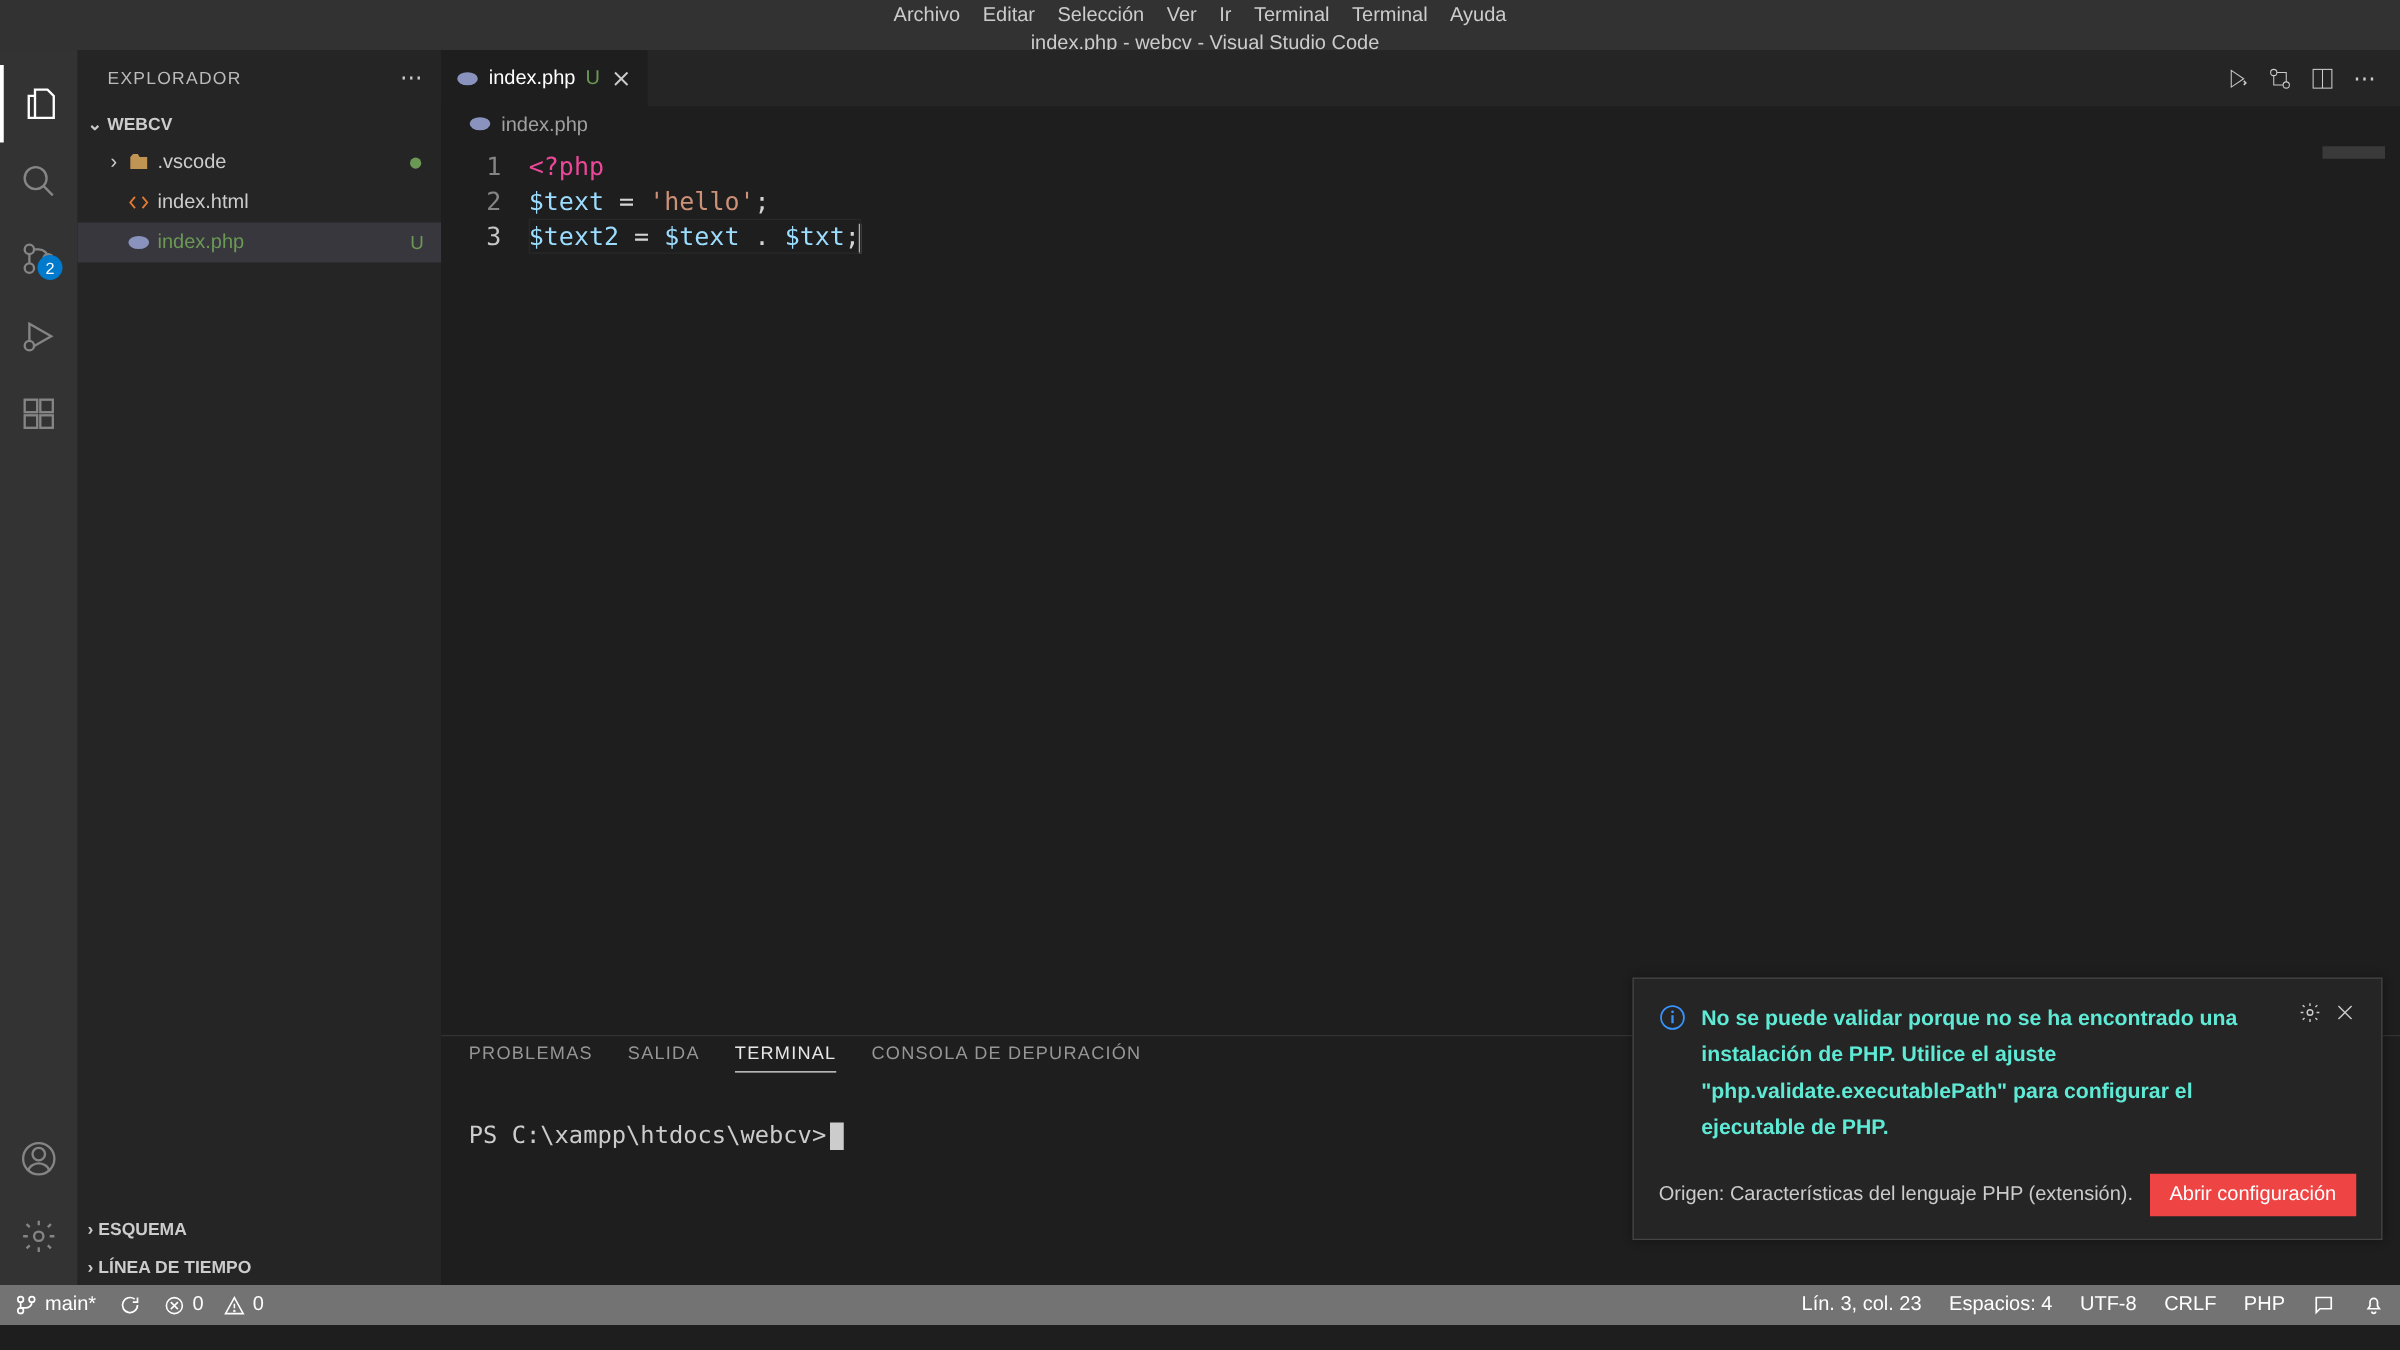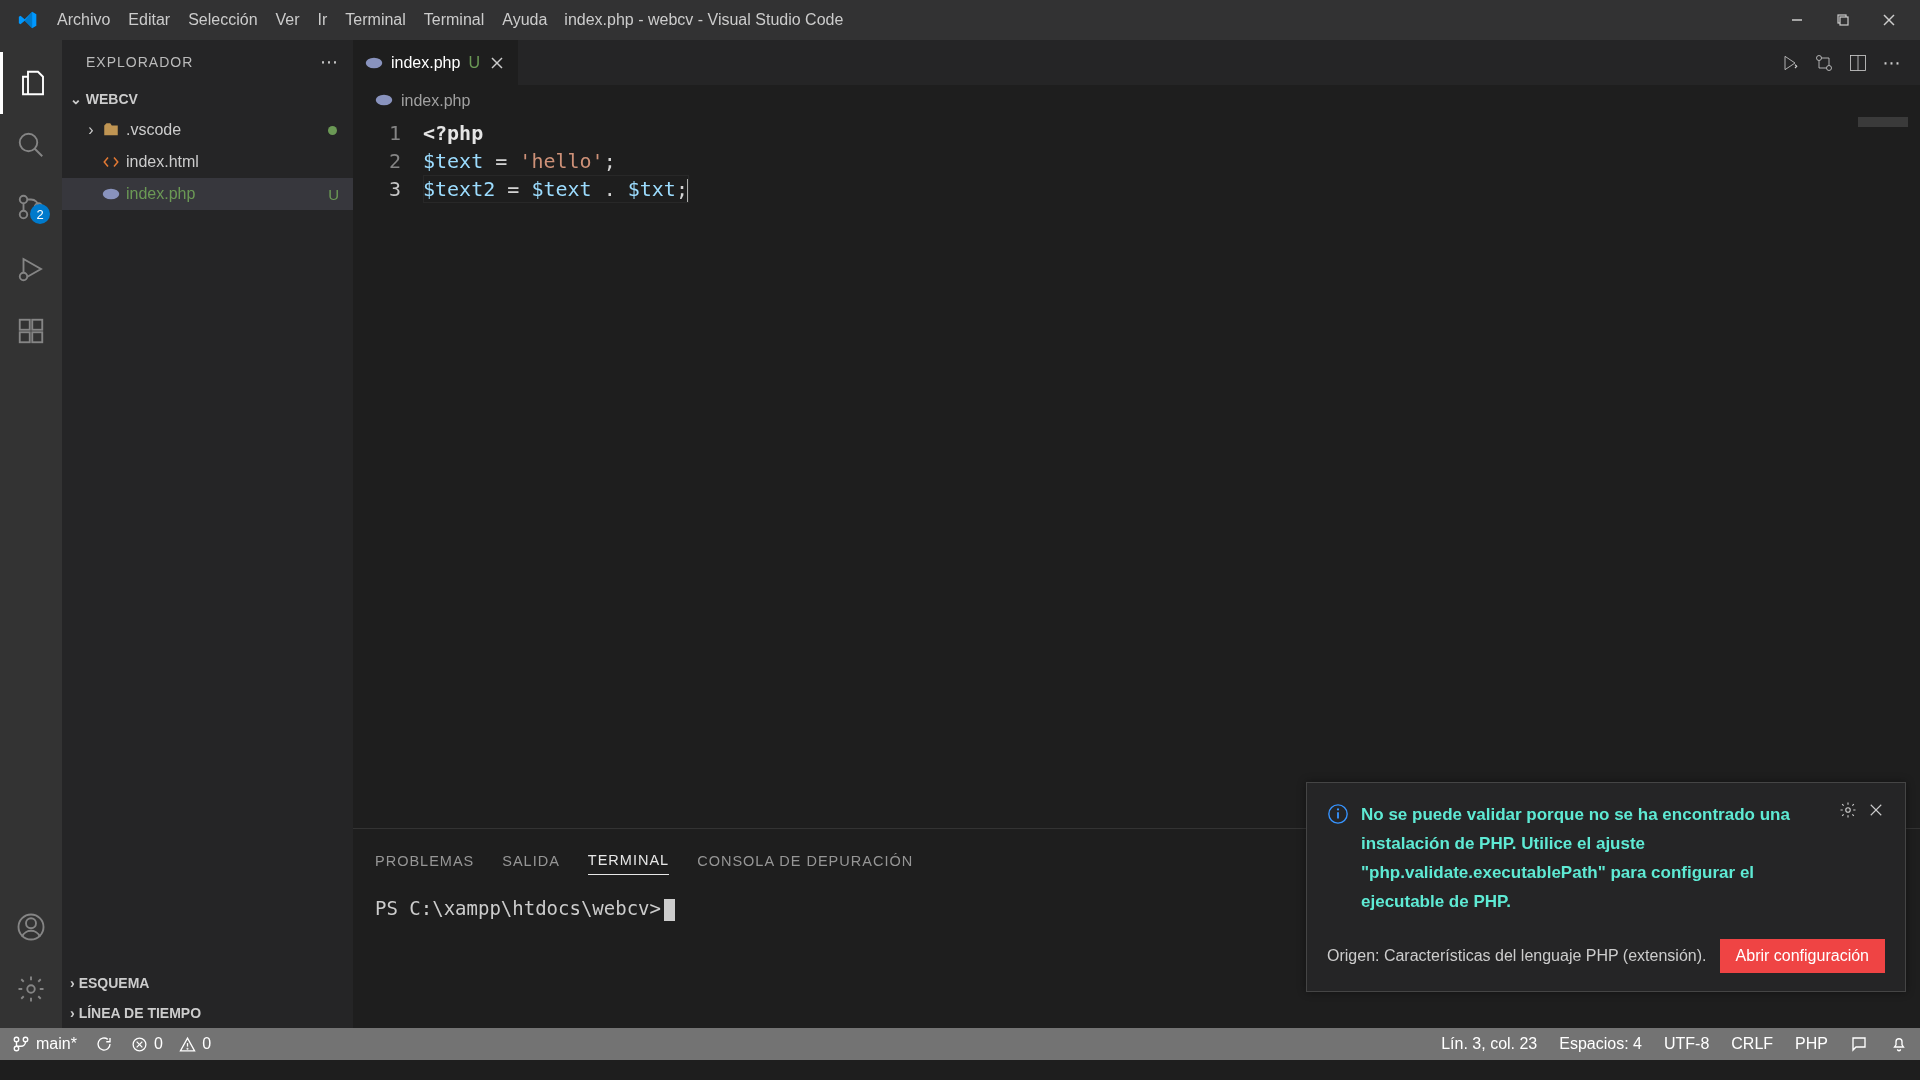--- a/index.html
+++ b/index.html
@@ -1,17 +1,17 @@
 <!DOCTYPE html>
 <html><head>
 <meta charset="utf-8">
 <style>
 * { margin:0; padding:0; box-sizing:border-box; }
 body { font-family:"Segoe UI",sans-serif; font-size:14px; background:#1e1e1e; color:#ccc; overflow:hidden; width:1920px; height:1080px; }
-.titlebar { height:40px; background:#323233; display:flex; align-items:center; padding:0 8px; }
+.titlebar { height:40px; background:#323233; display:flex; align-items:center; padding:0 8px;flex-direction:column; }
 .vscode-logo { width:20px; height:20px; margin:0 10px; }
 .menu { display:flex; }
 .menu-item { padding:4px 9px; color:#ccc; font-size:16px; cursor:pointer; border-radius:4px; }
 .title-text { color:#ccc; margin-left:8px; font-size:16px; }
 .window-controls { margin-left:auto; display:flex; }
 .window-btn { width:46px; height:40px; display:flex; align-items:center; justify-content:center; cursor:pointer; }
 .window-btn svg { stroke:#ccc; fill:none; }
 .main { display:flex; height:988px; }
 .activitybar { width:62px; background:#333; display:flex; flex-direction:column; align-items:center; padding-top:12px; position:relative; }
 .activity-item { width:62px; height:62px; display:flex; align-items:center; justify-content:center; cursor:pointer; position:relative; }
@@ -45,29 +45,29 @@
 .tab-actions { margin-left:auto; display:flex; align-items:center; gap:6px; padding-right:14px; }
 .tab-action { width:28px; height:28px; display:flex; align-items:center; justify-content:center; cursor:pointer; }
 .tab-action svg { stroke:#ccc; fill:none; }
 .breadcrumb { height:32px; display:flex; align-items:center; padding-left:22px; gap:8px; font-size:16px; color:#a0a0a0; }
 .code-area { flex:1; display:flex; font-family:Consolas,monospace; font-size:20px; line-height:28px; position:relative; }
 .gutter { width:70px; text-align:right; color:#858585; padding-right:22px; padding-top:2px; }
 .gutter div { height:28px; }
 .gutter .current { color:#c6c6c6; }
 .code { padding-top:2px; }
 .code .line { height:28px; white-space:pre; position:relative; }
-.tok-tag { color:#e5e5e5;font-weight:bold; }
+.tok-tag { color:#ec4899; }
 .tok-var { color:#9cdcfe; }
 .tok-str { color:#ce9178; }
 .tok-op { color:#d4d4d4; }
 .cursor { display:inline-block; width:2px; height:24px; background:#aeafad; vertical-align:middle; margin-left:-1px; }
 .current-line-bg { position:absolute; left:0; right:0; height:28px; border:1px solid #282828; box-sizing:border-box; pointer-events:none; }
 .minimap-glyph { position:absolute; top:0; right:12px; width:50px; height:10px; background:#3a3a3a; }
 .panel { height:200px; border-top:1px solid #333; background:#1e1e1e; display:flex; flex-direction:column; }
-.panel-tabs { height:46px; display:flex; align-items:flex-end; gap:28px; padding:0 22px; font-size:14.5px; letter-spacing:1px; }
+.panel-tabs { height:46px; display:flex; align-items:flex-start; gap:28px; padding:0 22px; font-size:14.5px; letter-spacing:1px; }
 .panel-tab { color:#969696; cursor:pointer; padding:6px 0; }
 .panel-tab.active { color:#e7e7e7; border-bottom:1px solid #e7e7e7; }
 .terminal-body { flex:1; padding:0 22px; font-family:Consolas,monospace; font-size:19px; color:#ccc; }
 .terminal-body .msg { margin-top:28px; }
 .terminal-body .prompt { margin-top:22px; }
 .tcursor { display:inline-block; width:11px; height:22px; background:#ccc; vertical-align:middle; margin-left:3px; }
 .notification { position:absolute; right:14px; bottom:36px; width:600px; background:#252526; border:1px solid #454545; box-shadow:0 0 8px rgba(0,0,0,.4); padding:18px 20px 18px 20px; z-index:10; }
 .notif-row { display:flex; gap:12px; }
 .notif-icon { flex-shrink:0; margin-top:2px; }
 .notif-text { color:#5eead4; font-size:17px; line-height:1.7; flex:1;font-weight:bold; }

